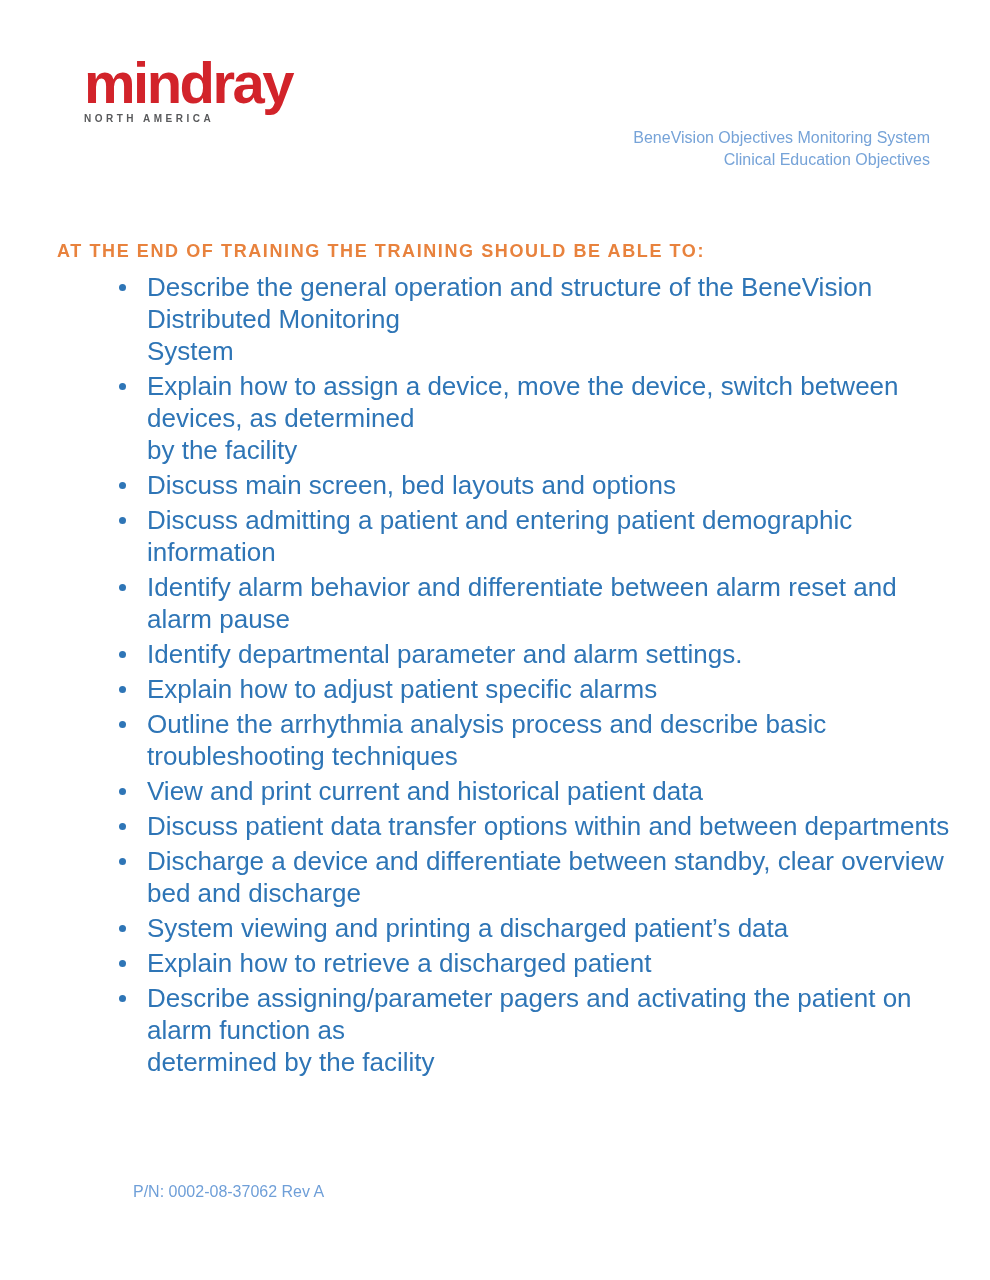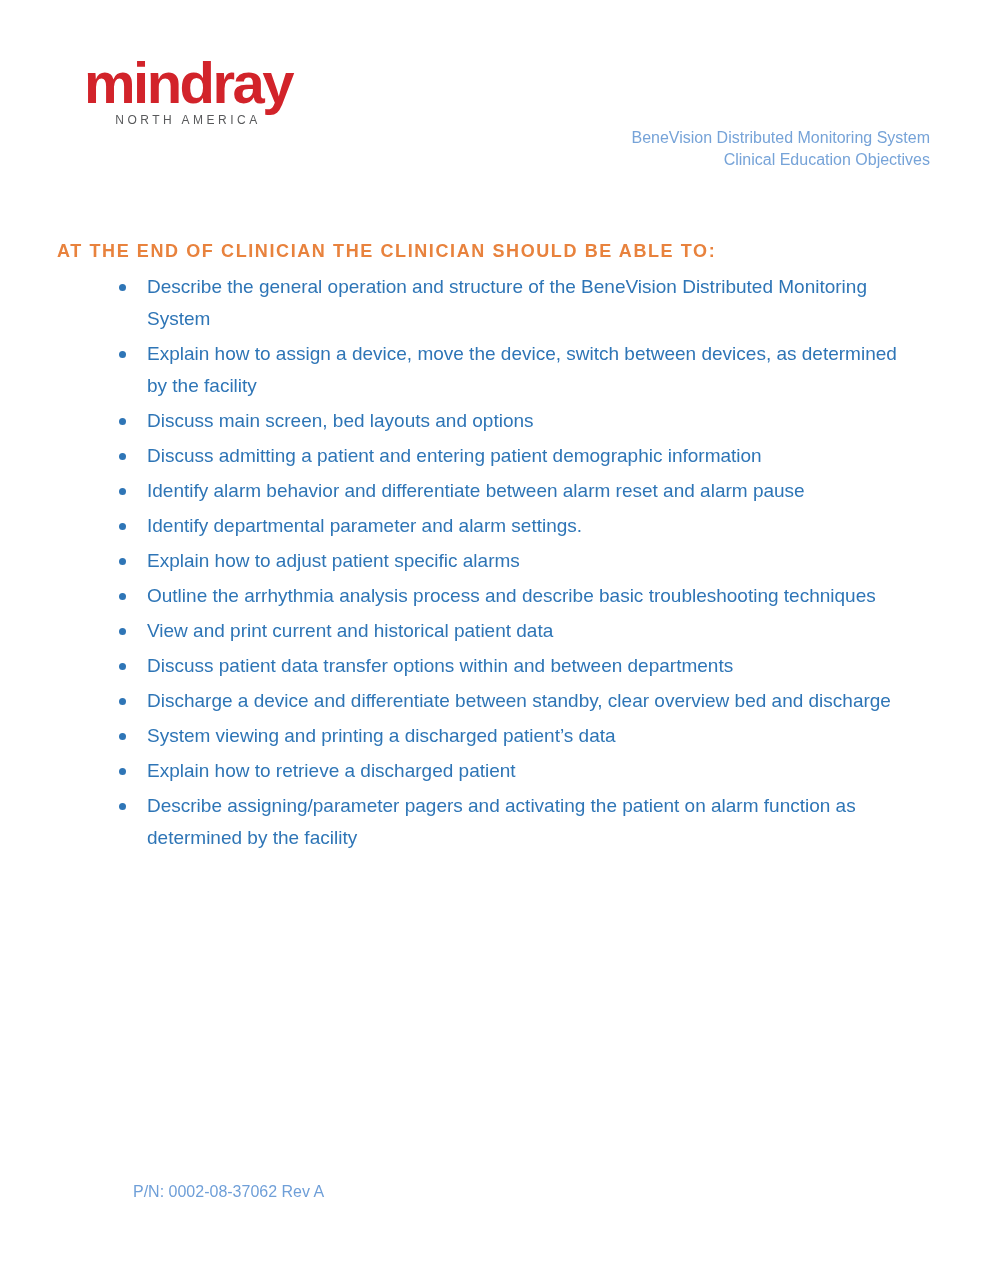--- a/index.html
+++ b/index.html
@@ -16,22 +16,22 @@
     padding-left: 38px;
   }
   
   .logo { position: absolute; left: 84px; top: 54px; width: 242px; }
   .logo-brand {
     font-size: 58px; font-weight: bold; line-height: 1;
     letter-spacing: -2.5px; color: var(--brand-red, #d2232a);
     font-family: "Liberation Sans", sans-serif;
   }
   .logo-sub {
-    margin-top: 1px; text-align: center; padding-right: 34px;
-    font-size: 12px; font-weight: normal; letter-spacing: 3.5px;
+    margin-top: 1px; text-align: left; padding-right: 34px;
+    font-size: 10px; font-weight: bold; letter-spacing: 3.5px;
     color: var(--logo-gray, #58595b);
   }
   
   .doc-header {
     position: absolute; top: 127px; right: 60px;
     text-align: right; font-size: 16px; line-height: 22px;
     color: var(--header-blue, #76a3d8);
   }
   
   .heading {
@@ -39,21 +39,21 @@
     font-size: 18px; font-weight: 600; letter-spacing: 1.6px;
     color: var(--heading-orange, #e8823d);
   }
   
   .objectives {
     position: absolute; left: 147px; top: 271px; width: 810px;
     margin: 0; padding: 0; list-style: none;
   }
   .objectives li {
     position: relative;
-    font-size: 19px; line-height: 32px;
+    font-size: 26px; line-height: 32px;
     color: var(--body-blue, #2e75b6);
     margin-bottom: 3px;
     white-space: pre-line;
   }
   .objectives li::before {
     content: "";
     position: absolute; left: -28px; top: 13px;
     width: 7px; height: 7px; border-radius: 50%;
     background: var(--body-blue, #2e75b6);
   }
@@ -69,25 +69,25 @@
 <body>
 
 <div class="page">
 
   <div class="logo">
     <div class="logo-brand">mindray</div>
     <div class="logo-sub">NORTH AMERICA</div>
   </div>
 
   <div class="doc-header">
-    <div>BeneVision Distributed Monitoring System</div>
+    <div>BeneVision Objectives Monitoring System</div>
     <div>Clinical Education Objectives</div>
   </div>
 
-  <div class="heading">AT THE END OF CLINICIAN THE CLINICIAN SHOULD BE ABLE TO:</div>
+  <div class="heading">AT THE END OF TRAINING THE TRAINING SHOULD BE ABLE TO:</div>
 
   <ul class="objectives">
       <li>Describe the general operation and structure of the BeneVision Distributed Monitoring
 System</li>
       <li>Explain how to assign a device, move the device, switch between devices, as determined
 by the facility</li>
       <li>Discuss main screen, bed layouts and options</li>
       <li>Discuss admitting a patient and entering patient demographic information</li>
       <li>Identify alarm behavior and differentiate between alarm reset and alarm pause</li>
       <li>Identify departmental parameter and alarm settings.</li>

